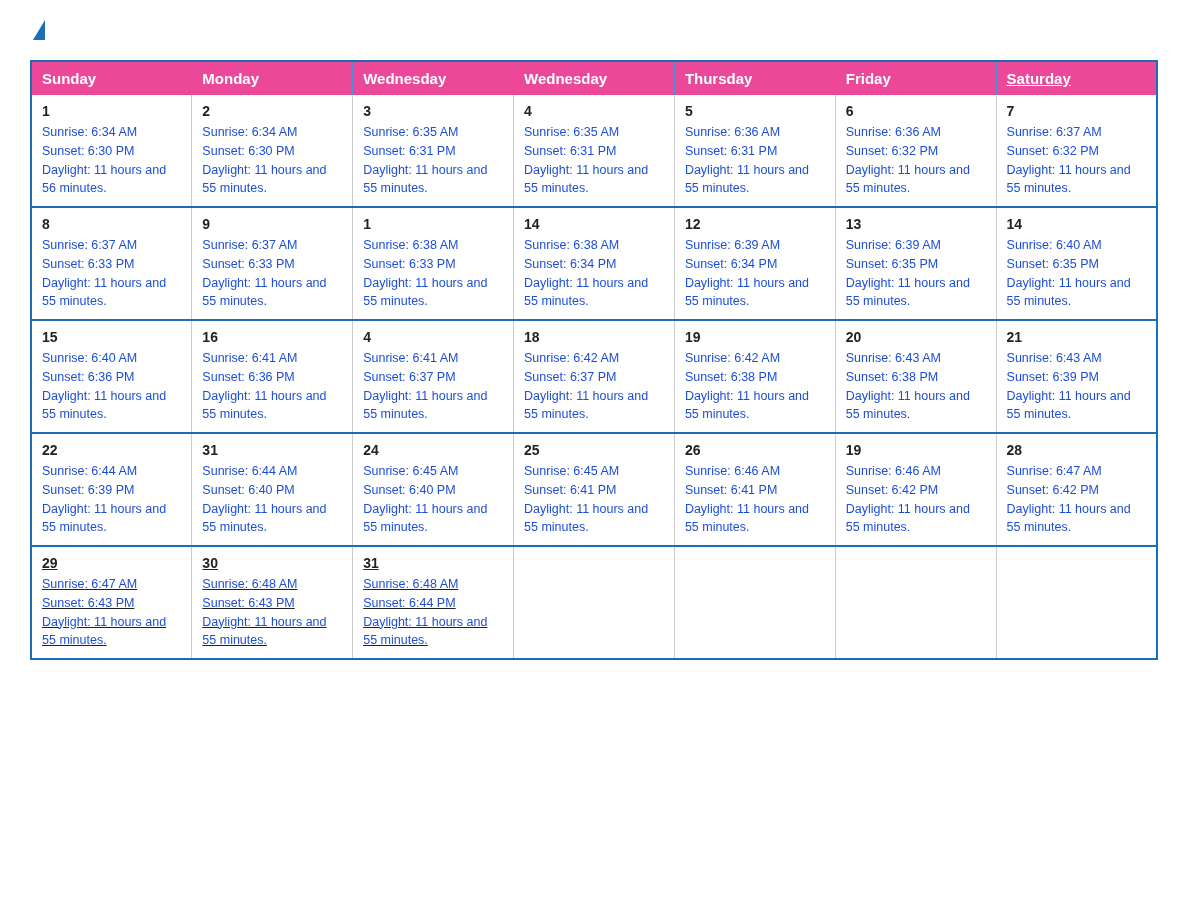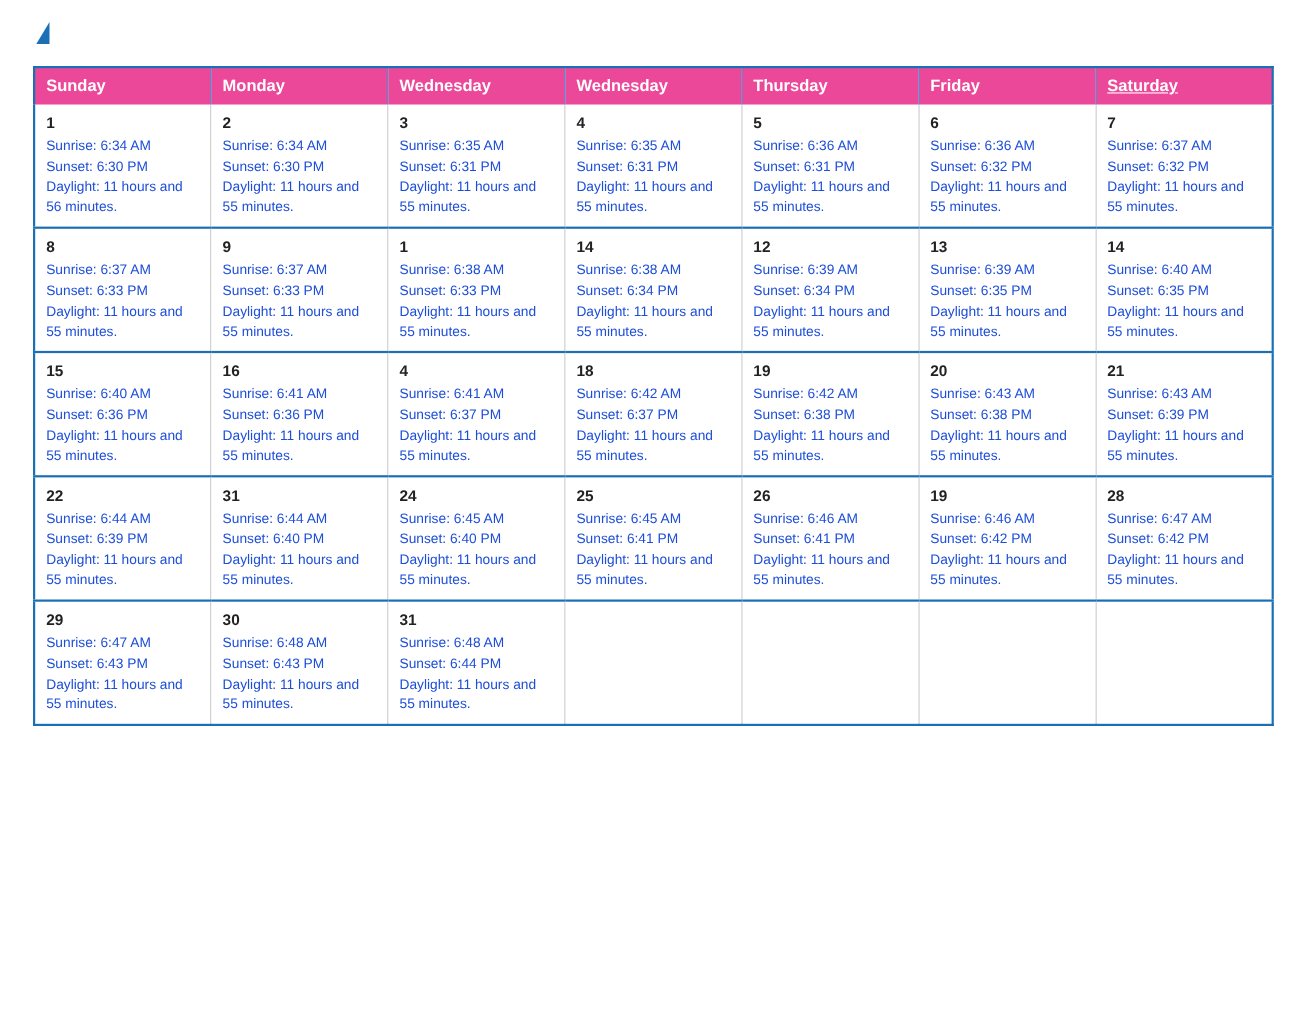--- a/index.html
+++ b/index.html
@@ -52,21 +52,21 @@
     .calendar td {
       vertical-align: top;
       padding: 8px 10px;
       border-right: 1px solid #ccc;
       border-bottom: 2px solid #1a6fb5;
       font-size: 12.5px;
       width: calc(100% / 7);
       min-height: 90px;
     }
     .calendar td:last-child { border-right: none; }
-    .calendar tr:last-child td { border-bottom: none; }
+    .calendar tr:last-child td { border-bottom: none; text-decoration: underline; }
     .day-number {
       font-size: 14px;
       font-weight: bold;
       margin-bottom: 4px;
       display: block;
     }
     .day-info {
       line-height: 1.5;
       color: #1d4ed8;
     }

